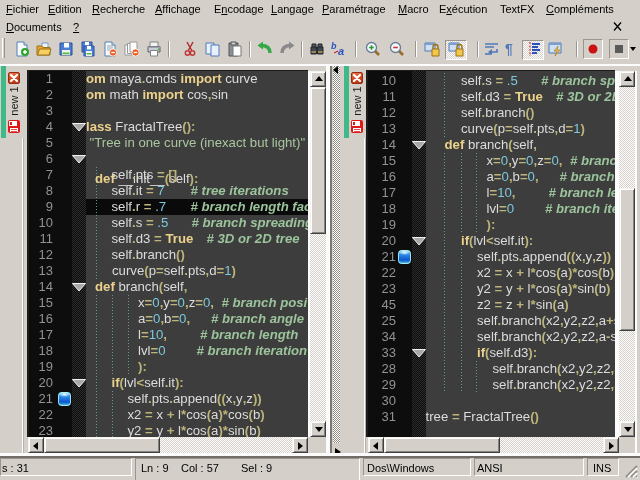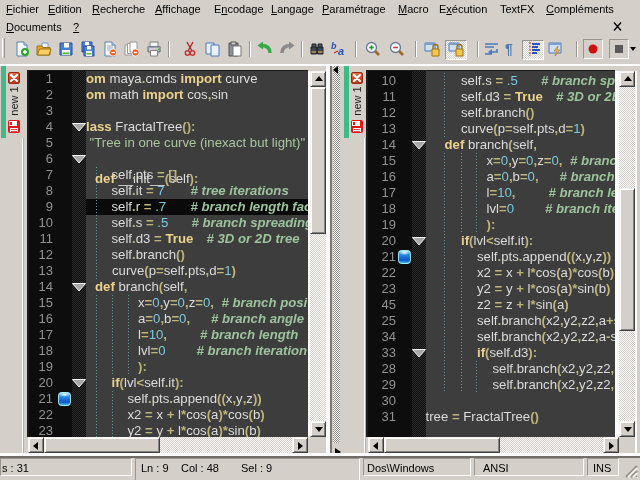--- a/index.html
+++ b/index.html
@@ -424,28 +424,28 @@
 <div class="abs" style="left:0;top:456px;width:640px;height:2px;background:#716d67;"></div>
 
 <div class="abs" style="left:635px;top:71px;width:2px;height:382px;background:#fcfcfc;"></div>
 
 <div class="abs" style="left:0;top:458px;width:640px;height:22px;background:#d4d0c9;"></div>
 <div class="abs sunk" style="left:0px;top:458px;width:132px;height:18px;">
     <span class="statxt" style="left:1px;top:3px;">s : 31</span>
   </div>
 <div class="abs sunk" style="left:135px;top:458px;width:225px;height:34px;">
     <span class="statxt" style="left:5px;top:3px;">Ln : 9</span>
-    <span class="statxt" style="left:45px;top:3px;">Col : 48</span>
+    <span class="statxt" style="left:45px;top:3px;">Col : 57</span>
     <span class="statxt" style="left:105px;top:3px;">Sel : 9</span>
   </div>
 <div class="abs sunk" style="left:363px;top:458px;width:108px;height:18px;">
     <span class="statxt" style="left:3px;top:3px;">Dos\Windows</span>
   </div>
 <div class="abs sunk" style="left:474px;top:458px;width:110px;height:18px;">
-    <span class="statxt" style="left:8px;top:3px;">ANSI</span>
+    <span class="statxt" style="left:2px;top:3px;">ANSI</span>
   </div>
 <div class="abs sunk" style="left:587px;top:458px;width:32px;height:18px;">
     <span class="statxt" style="left:5px;top:3px;">INS</span>
   </div>
 <div id="grip">
     <svg class="abs" style="left:621px;top:461px;" width="17" height="17" viewBox="0 0 17 17">
       <path d="M15 16L16 15" stroke="#928e87" stroke-width="2"></path>
       <path d="M17 16L16 17" stroke="#fdfdfd" stroke-width="1.6"></path>
       <path d="M10 16L16 10" stroke="#928e87" stroke-width="2"></path>
       <path d="M12 16L16 12" stroke="#fdfdfd" stroke-width="1.6"></path>

